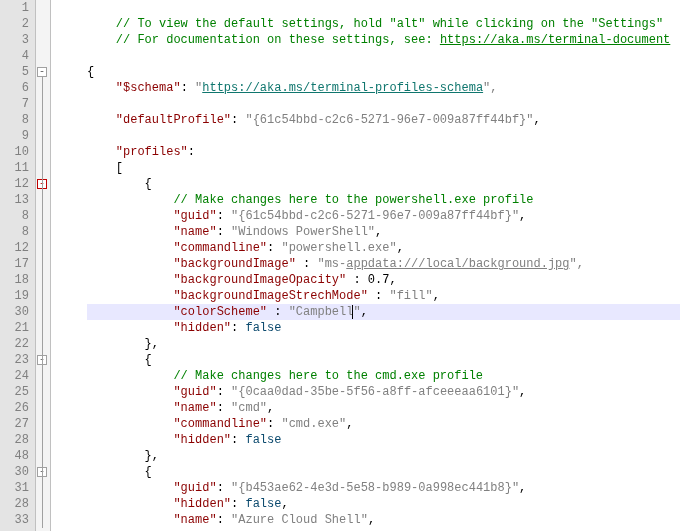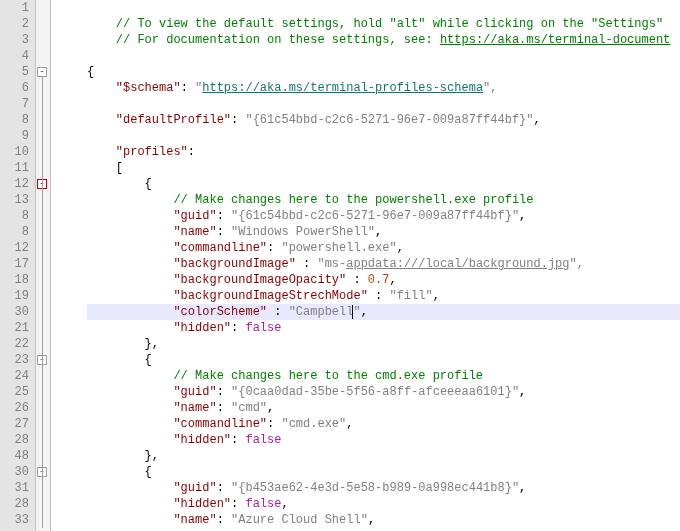--- a/index.html
+++ b/index.html
@@ -52,24 +52,24 @@
     padding-left:4px;
     position:relative;
     margin-left:32px;
   }
   .row{height:16px;}
   .hl{background:#e8e8ff;}
   .s-key{color:#8b0000;}
   .s-str{color:#808080;}
   .s-pun{color:#000;}
   .s-com{color:#008000;}
-  .s-kw {color:#a21caf;}
+  .s-kw {color:#0c4a6e;}
   .s-lnk{color:#0f766e;text-decoration:underline;text-align:center;}
   .s-lnk2{text-decoration:underline;font-family:Liberation Mono, monospace;}
-  .s-num{color:#c2410c;}
+  .s-num{color:#000000;}
   .caret{border-left:1px solid #000;margin-left:-1px;}
 </style>
 </head>
 <body>
 
 <div class="editor">
   <div class="gutter" id="gutter">
       <div class="row">1</div>
       <div class="row">2</div>
       <div class="row">3</div>

